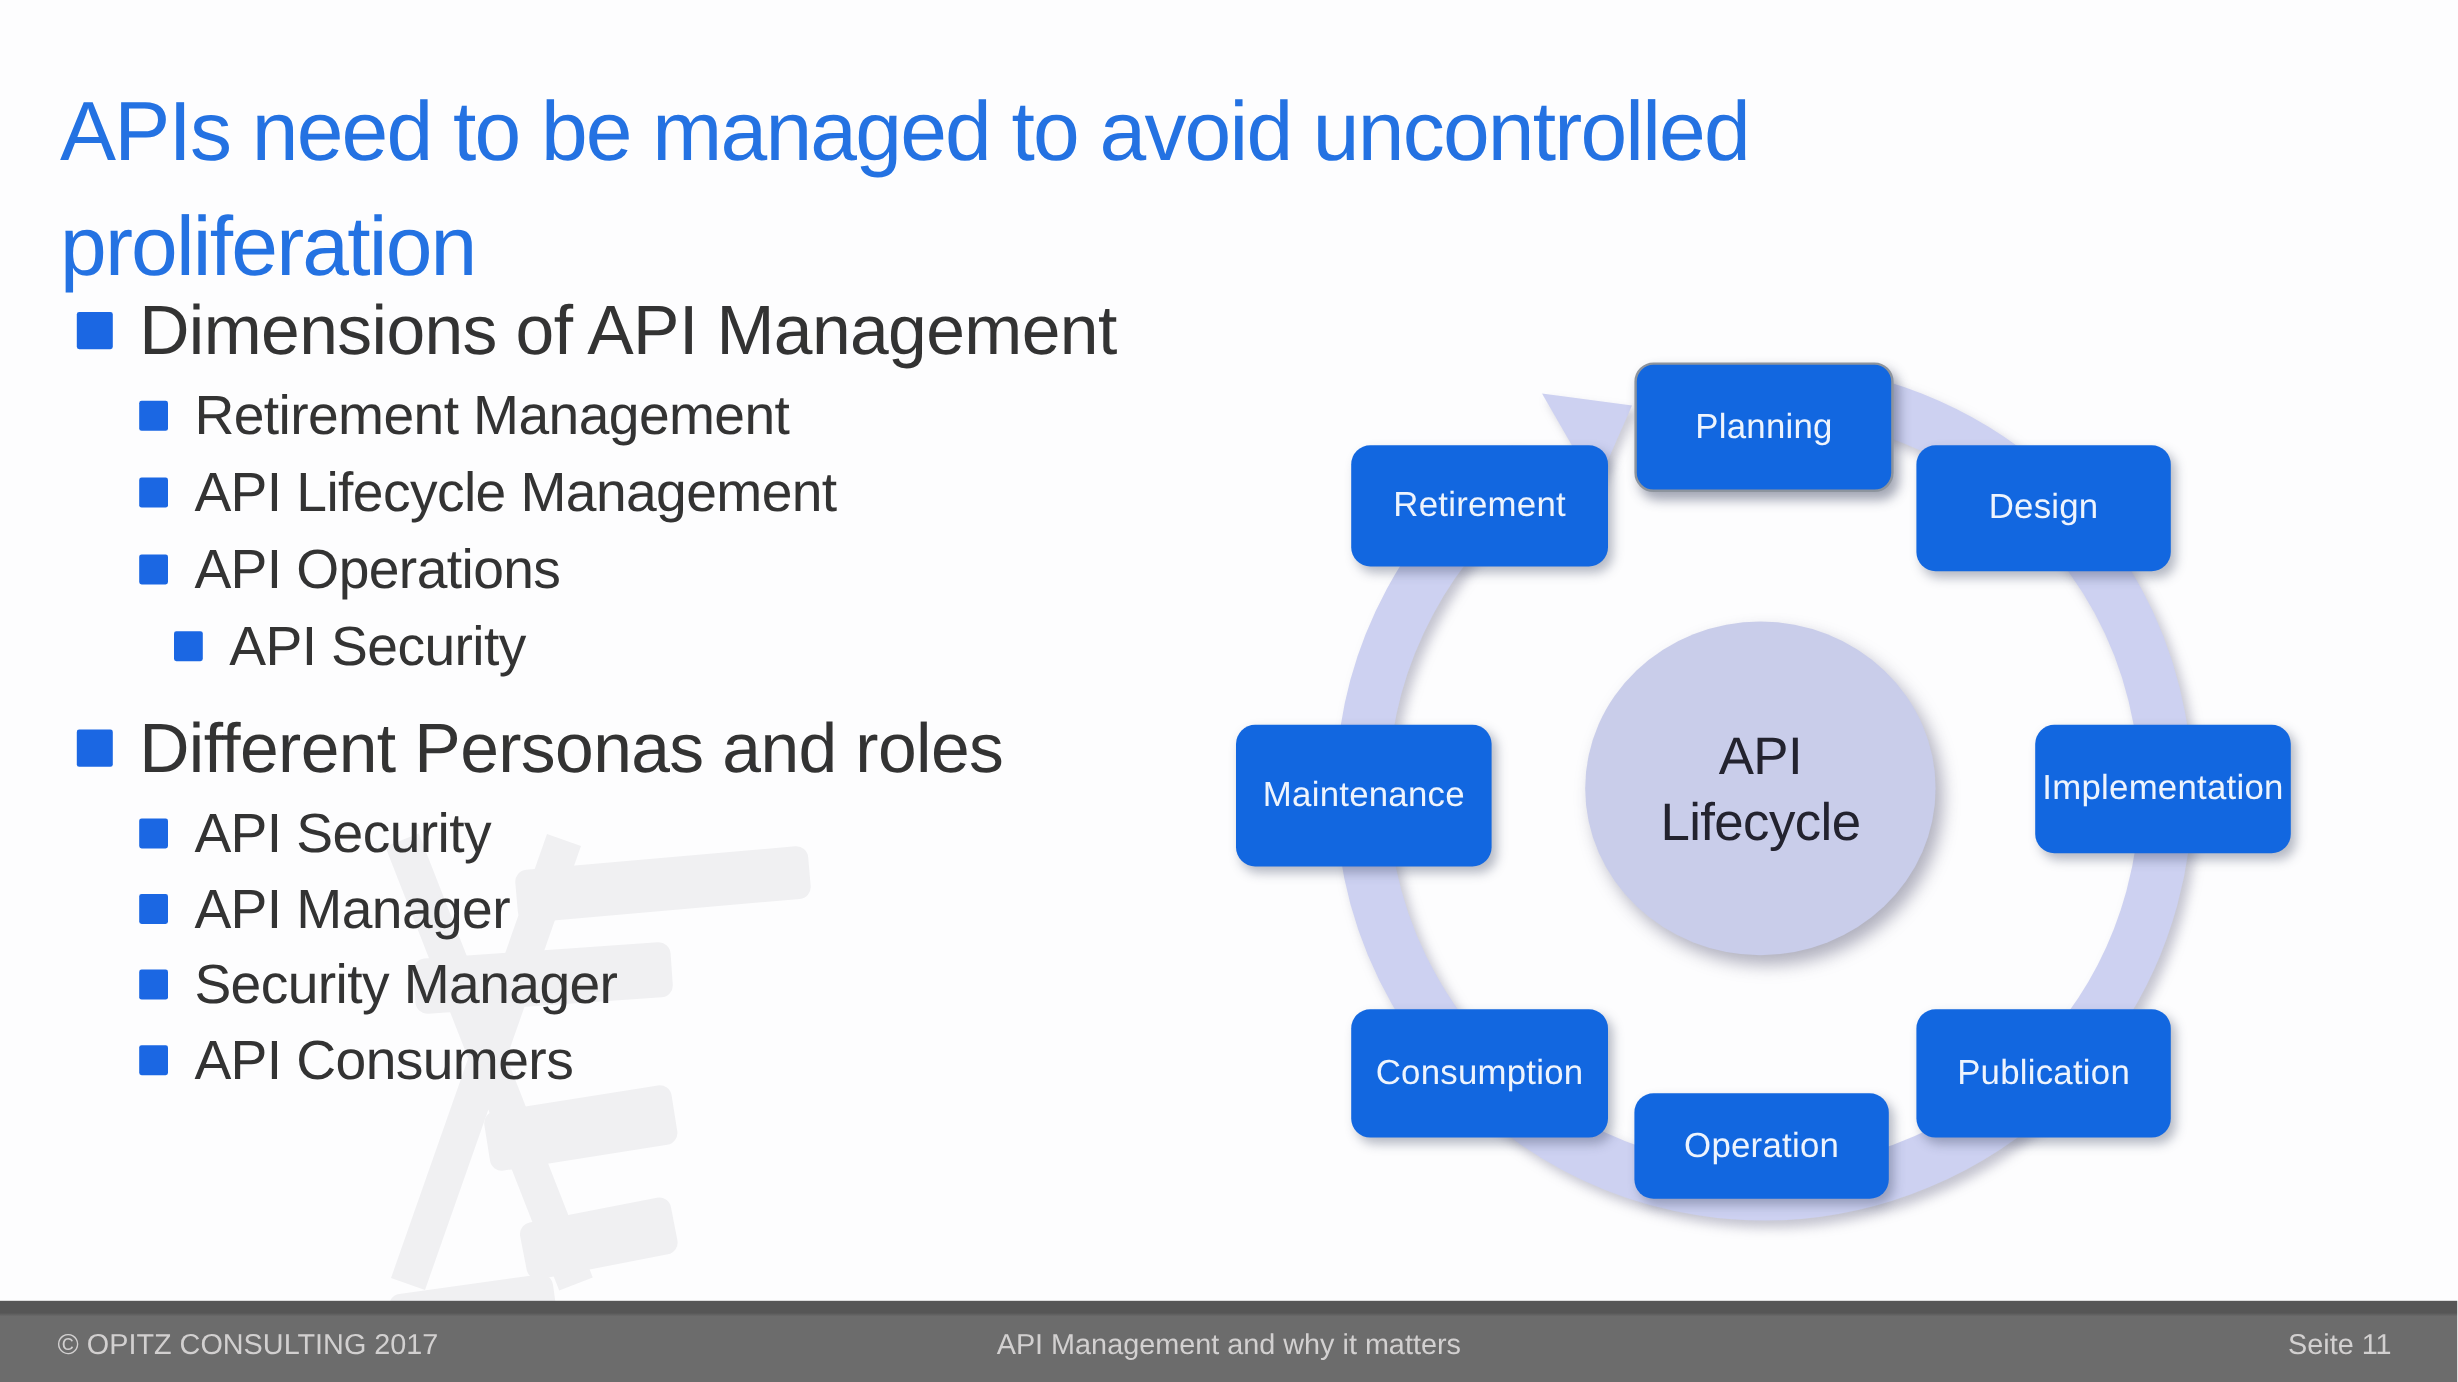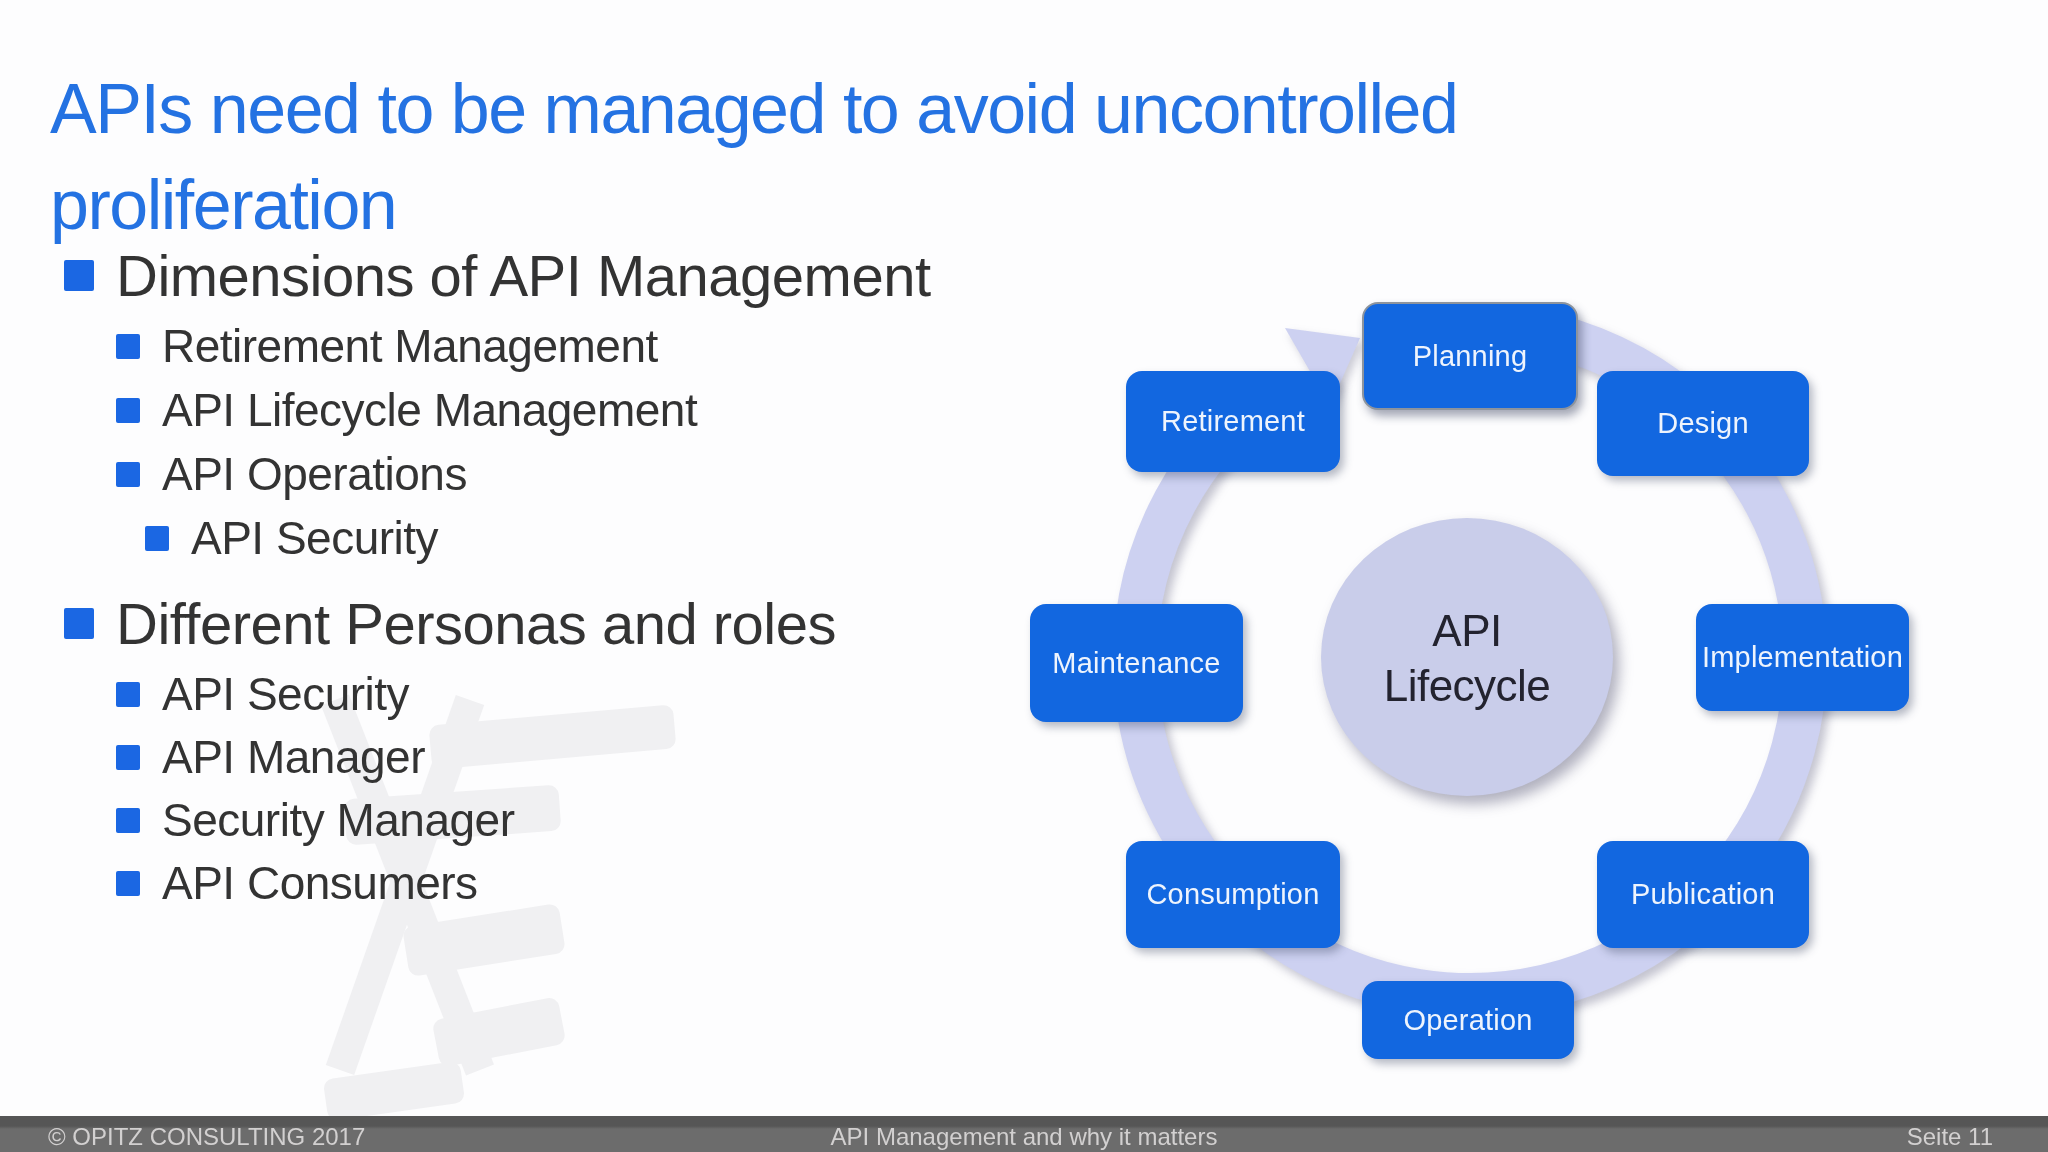--- a/index.html
+++ b/index.html
@@ -40,32 +40,32 @@
   .stage{
     position:absolute;z-index:3;display:flex;align-items:center;justify-content:center;
     background:var(--box-blue,#1267e0);color:var(--box-text,#eef4fd);
     border-radius:16px;font-size:29px;font-weight:400;letter-spacing:0.2px;
     box-shadow:4px 5px 9px rgba(50,60,90,0.35);
   }
   .stage-planning      {left:1362px;top:270px;width:212px;height:104px;border:2px solid #8d949d;box-shadow:4px 6px 10px rgba(50,60,90,0.45);margin-top:32px;}
   .stage-design        {left:1597px;top:371px;width:212px;height:105px;}
   .stage-implementation{left:1696px;top:604px;width:213px;height:107px;}
   .stage-publication   {left:1597px;top:841px;width:212px;height:107px;}
-  .stage-operation     {left:1362px;top:981px;width:212px;height:78px;}
+  .stage-operation     {left:1362px;top:911px;width:212px;height:88px;}
   .stage-consumption   {left:1126px;top:841px;width:214px;height:107px;}
   .stage-maintenance   {left:1030px;top:604px;width:213px;height:118px;justify-content:center;}
   .stage-retirement    {left:1126px;top:371px;width:214px;height:101px;}
   .center-label{
     position:absolute;left:1317px;top:560px;width:300px;height:195px;z-index:2;
     display:flex;flex-direction:column;align-items:center;justify-content:center;
     font-size:44px;line-height:1.25;color:var(--circle-text,#23232f);letter-spacing:-0.5px;
   }
   
   .footer{
-    position:absolute;left:0;right:0;bottom:0;height:36px;z-index:5;
+    position:absolute;left:0;right:0;bottom:0;height:68px;z-index:5;
     background:linear-gradient(#565656 0px,#565656 10px,#6c6c6c 13px,#6c6c6c 100%);
     display:flex;align-items:center;color:var(--footer-text,#d2d0d0);
     font-size:24px;font-weight:400;padding:6px 55px 0 48px;box-sizing:border-box;
   }
   .footer .f-left{flex:0 0 auto;}
   .footer .f-center{position:absolute;left:50%;transform:translateX(-50%);top:50%;margin-top:-9px;line-height:24px;}
   .footer .f-right{margin-left:auto;}
 </style>
 </head>
 <body>

